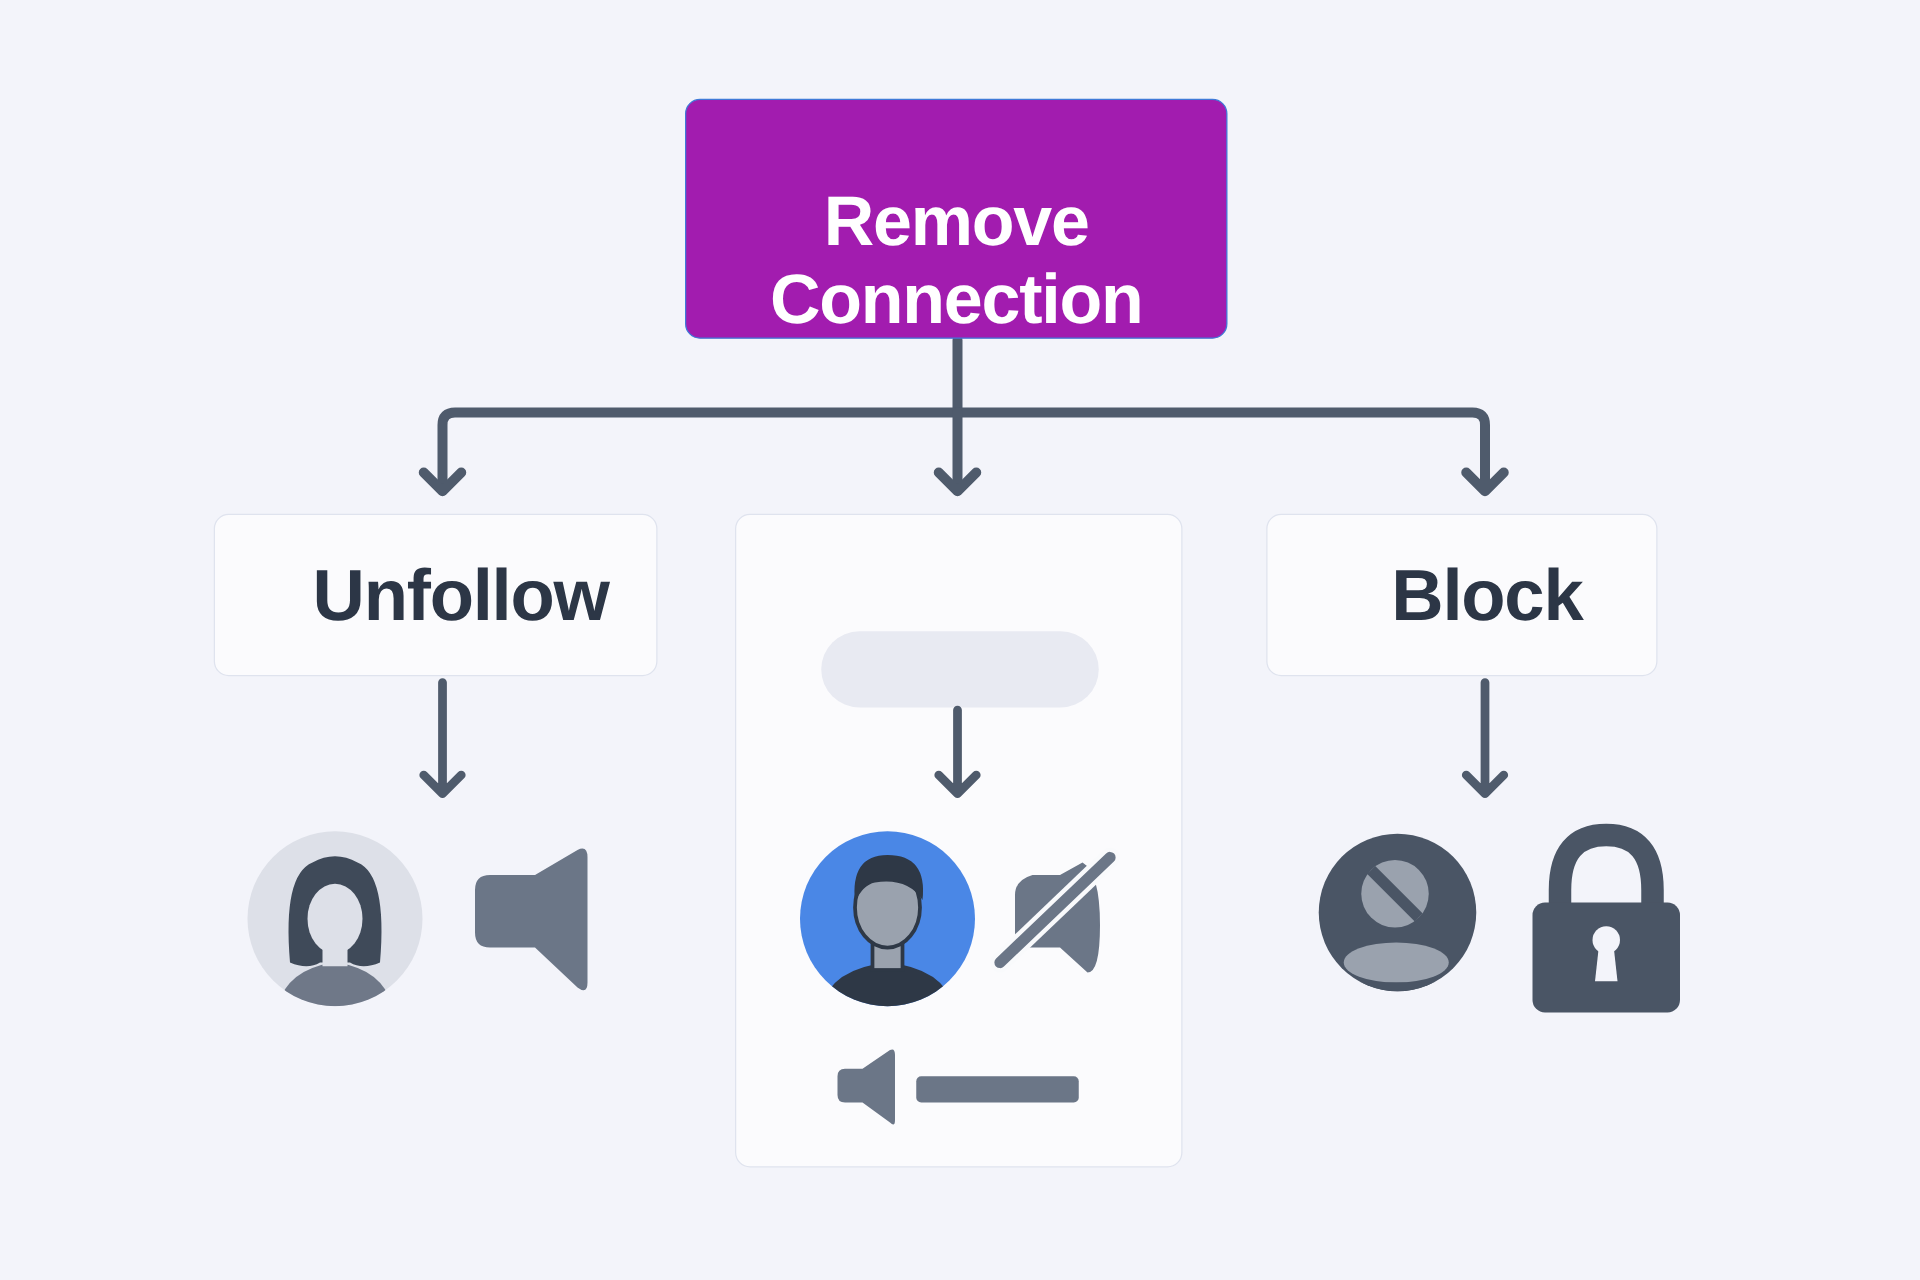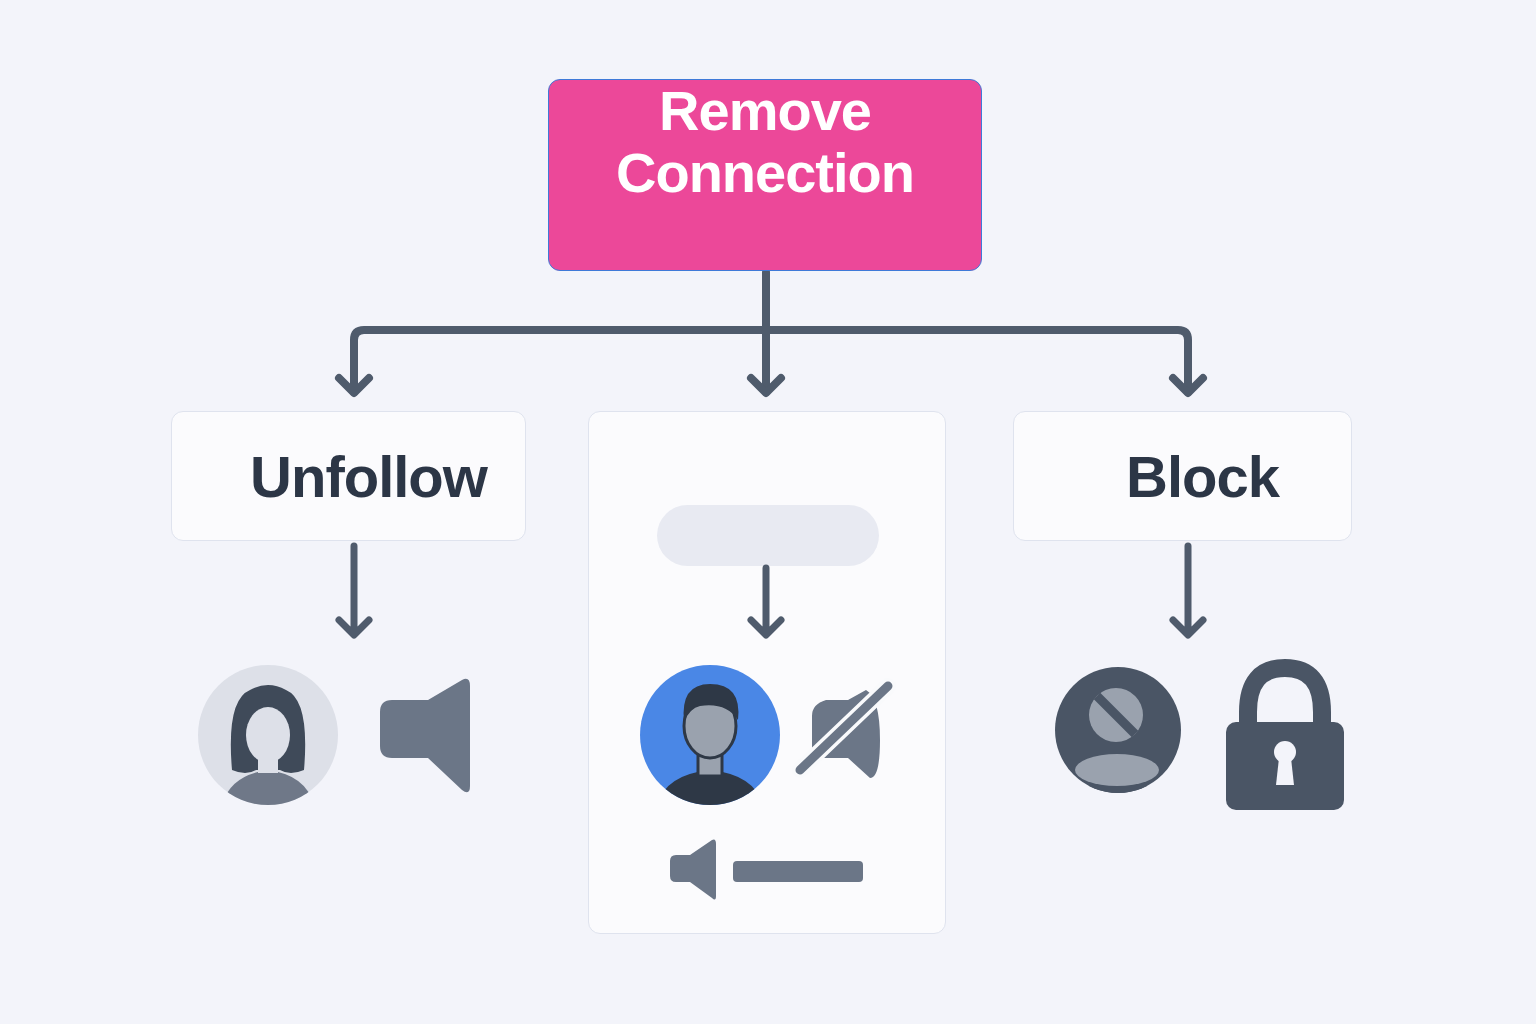--- a/index.html
+++ b/index.html
@@ -1,18 +1,18 @@
 <!DOCTYPE html>
 <html><head>
 <meta charset="utf-8">
 <style>
   html, body { margin:0; padding:0; }
   body { width:1536px; height:1024px; background:#f3f4fa; position:relative; overflow:hidden; font-family:"Liberation Sans", sans-serif; }
   .abs { position:absolute; }
-  .root-node { left:548px; top:79px; width:434px; height:192px; background:#ec4899; border-radius:12px; border:1px solid #3f7ad8; box-sizing:border-box; display:flex; align-items:flex-start; justify-content:center; text-align:center; }
+  .root-node { left:548px; top:79px; width:434px; height:192px; background:#a21caf; border-radius:12px; border:1px solid #3f7ad8; box-sizing:border-box; display:flex; align-items:flex-end; justify-content:center; text-align:center; }
   .root-node span { color:#fff; font-size:56px; font-weight:bold; line-height:62px; letter-spacing:-1px; white-space:pre-line; }
   .card { background:#fbfbfd; border:1px solid #dfe3ee; border-radius:12px; box-sizing:border-box; }
   .label-card { display:flex; align-items:center; justify-content:center; }
   .label-card span { color:#2c3646; font-size:58px; font-weight:bold; letter-spacing:-1px;margin-left:40px; }
   .pill { left:657px; top:505px; width:222px; height:61px; border-radius:31px; background:#e8eaf2; }
   svg { position:absolute; left:0; top:0; }
 </style>
 </head>
 <body>
 
@@ -32,21 +32,21 @@
 Connection</span>
 </div>
 
 <div class="abs card label-card" style="left:171px;top:411px;width:355px;height:130px;">
   <span>Unfollow</span>
 </div>
 
 <div class="abs card" style="left:588px;top:411px;width:358px;height:523px;"></div>
 <div class="abs pill"></div>
 
-<div class="abs card label-card" style="left:1013px;top:411px;width:339px;height:130px;">
+<div class="abs card label-card" style="left:1013px;top:411px;width:313px;height:130px;">
   <span>Block</span>
 </div>
 
 <svg width="1536" height="1024">
 
   <g fill="none" stroke="#4f5b6c" stroke-width="7" stroke-linecap="round" stroke-linejoin="round">
     <path d="M354 546 V634 M339 620 L354 635 L369 620"></path>
     <path d="M766 568 V634 M751 620 L766 635 L781 620"></path>
     <path d="M1188 546 V634 M1173 620 L1188 635 L1203 620"></path>
   </g>

